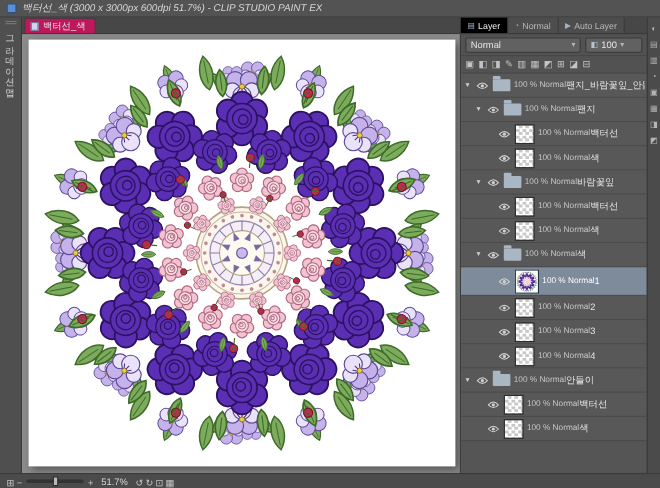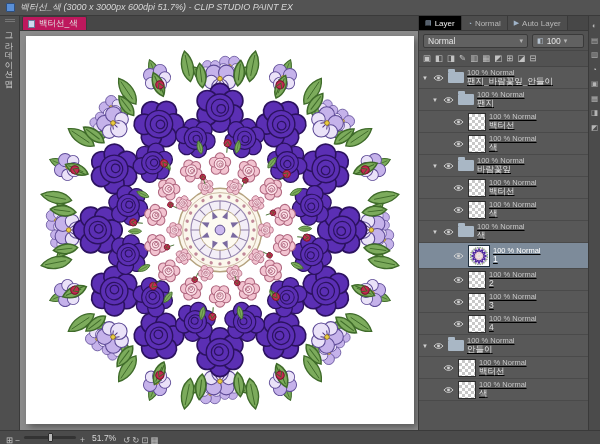--- a/index.html
+++ b/index.html
@@ -50,21 +50,21 @@
   .eye{width:13px;flex:none;display:flex;justify-content:center;}
   .eye svg{width:11px;height:8px;}
   .thumbwrap{flex:none;display:flex;align-items:center;}
   .thumb{width:18px;height:18px;border:1px solid #2e2e2e;display:none;overflow:hidden;background:#fff;flex:none;}
   .lrow.selected .thumb{width:22px;height:22px;border-color:#20303f;}
   .thumb svg{width:100%;height:100%;display:block;}
   .t-checker{background:repeating-conic-gradient(#c8c8c8 0% 25%, #ffffff 0% 50%) 0 0 / 6px 6px;}
   .t-white{background:#ffffff;}
   .fold{width:16px;height:11px;background:#a9b7c5;border-radius:1px;position:relative;display:none;flex:none;}
   .fold::before{content:"";position:absolute;top:-3px;left:0;width:7px;height:3px;background:#a9b7c5;border-radius:1px 1px 0 0;}
-  .ltext{display:flex;flex-direction:column;line-height:1.1;overflow:hidden;text-decoration:underline;}
+  .ltext{display:flex;flex-direction:row;line-height:1.1;overflow:hidden;}
   .lmode{font-size:7.5px;color:#c6c6c6;white-space:nowrap;}
   .lmode:empty{display:none;}
   .lname{font-size:8.5px;color:#e4e4e4;white-space:nowrap;}
   .lrow.selected .lmode,.lrow.selected .lname{color:#ffffff;}
 
   
   .right-strip{width:12px;background:#4b4b4b;border-left:1px solid #3a3a3a;display:flex;flex-direction:column;align-items:center;gap:7px;padding-top:6px;flex:none;}
   .right-strip .gicon{font-size:7.5px;color:#b5b5b5;}
 
   

